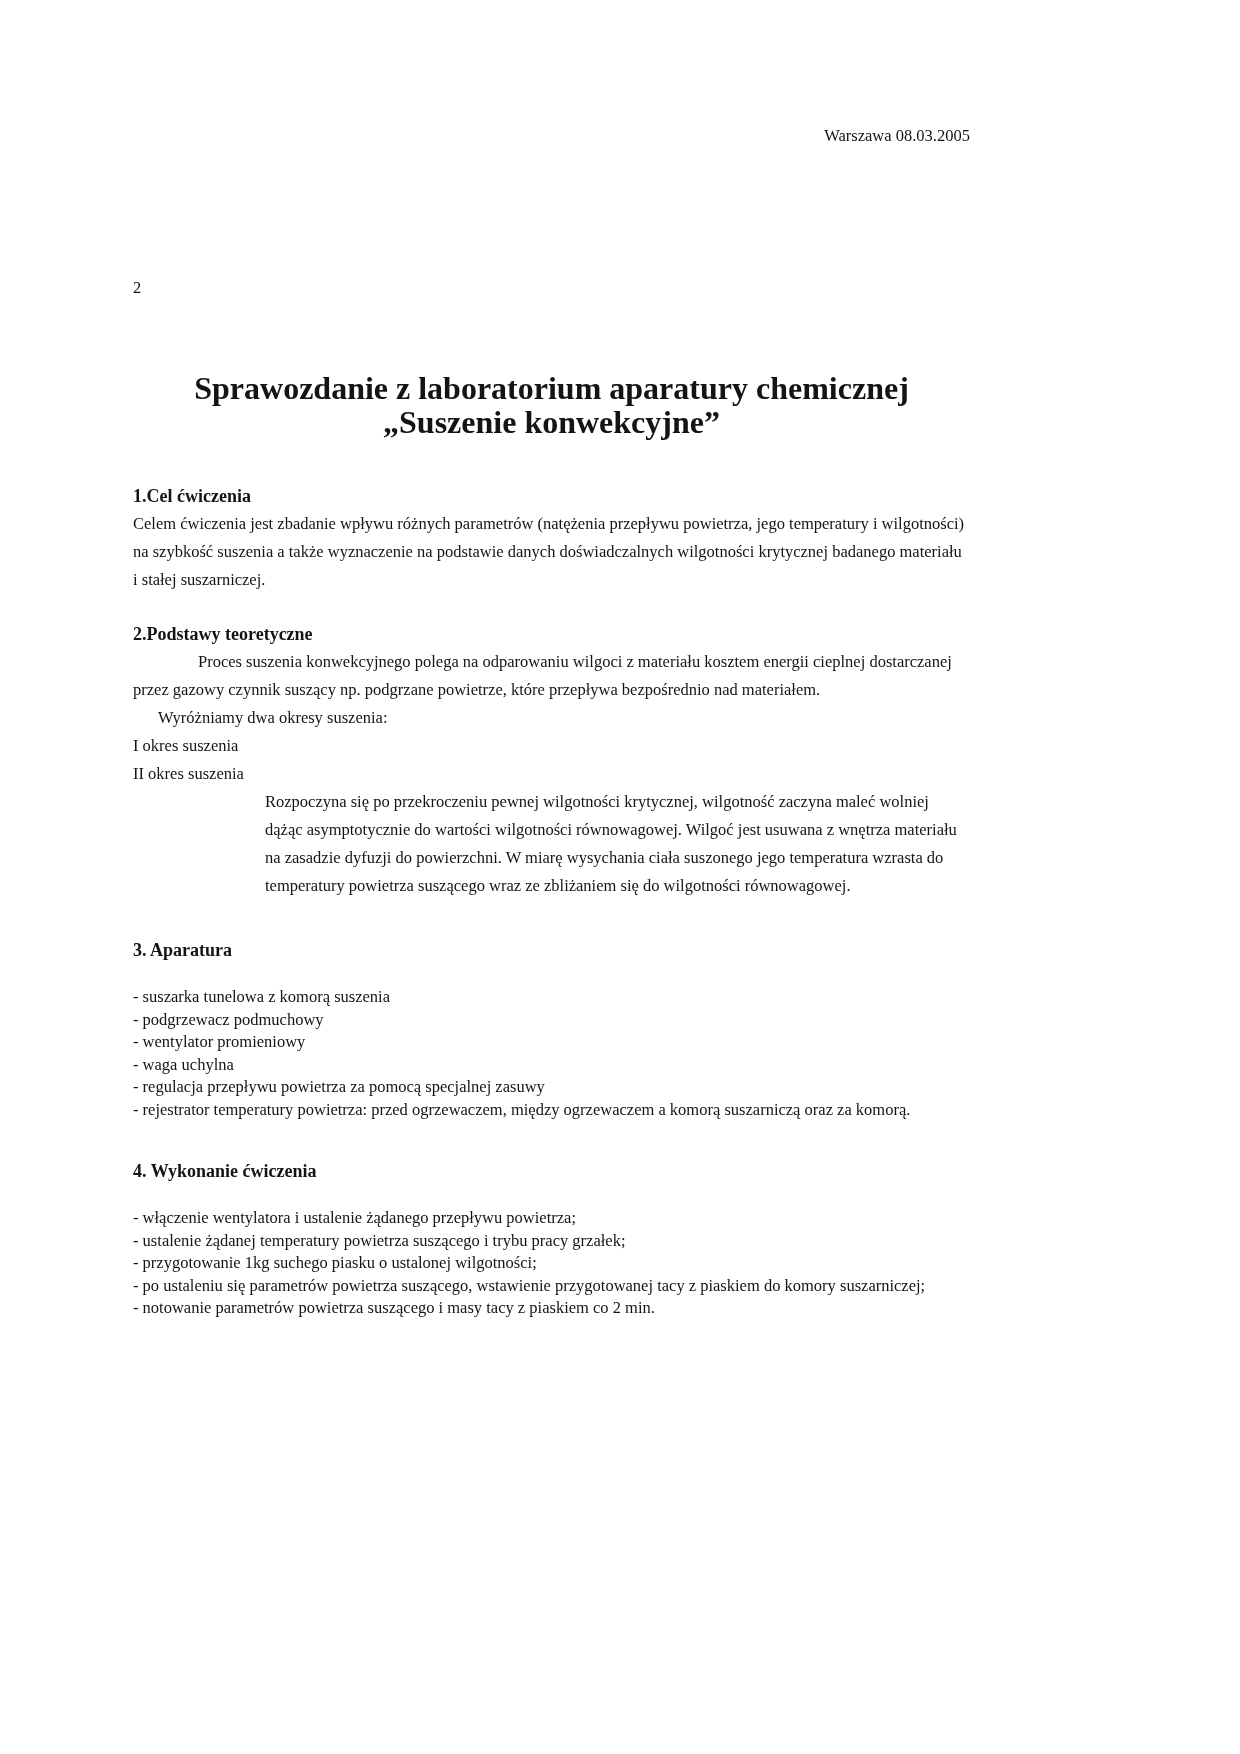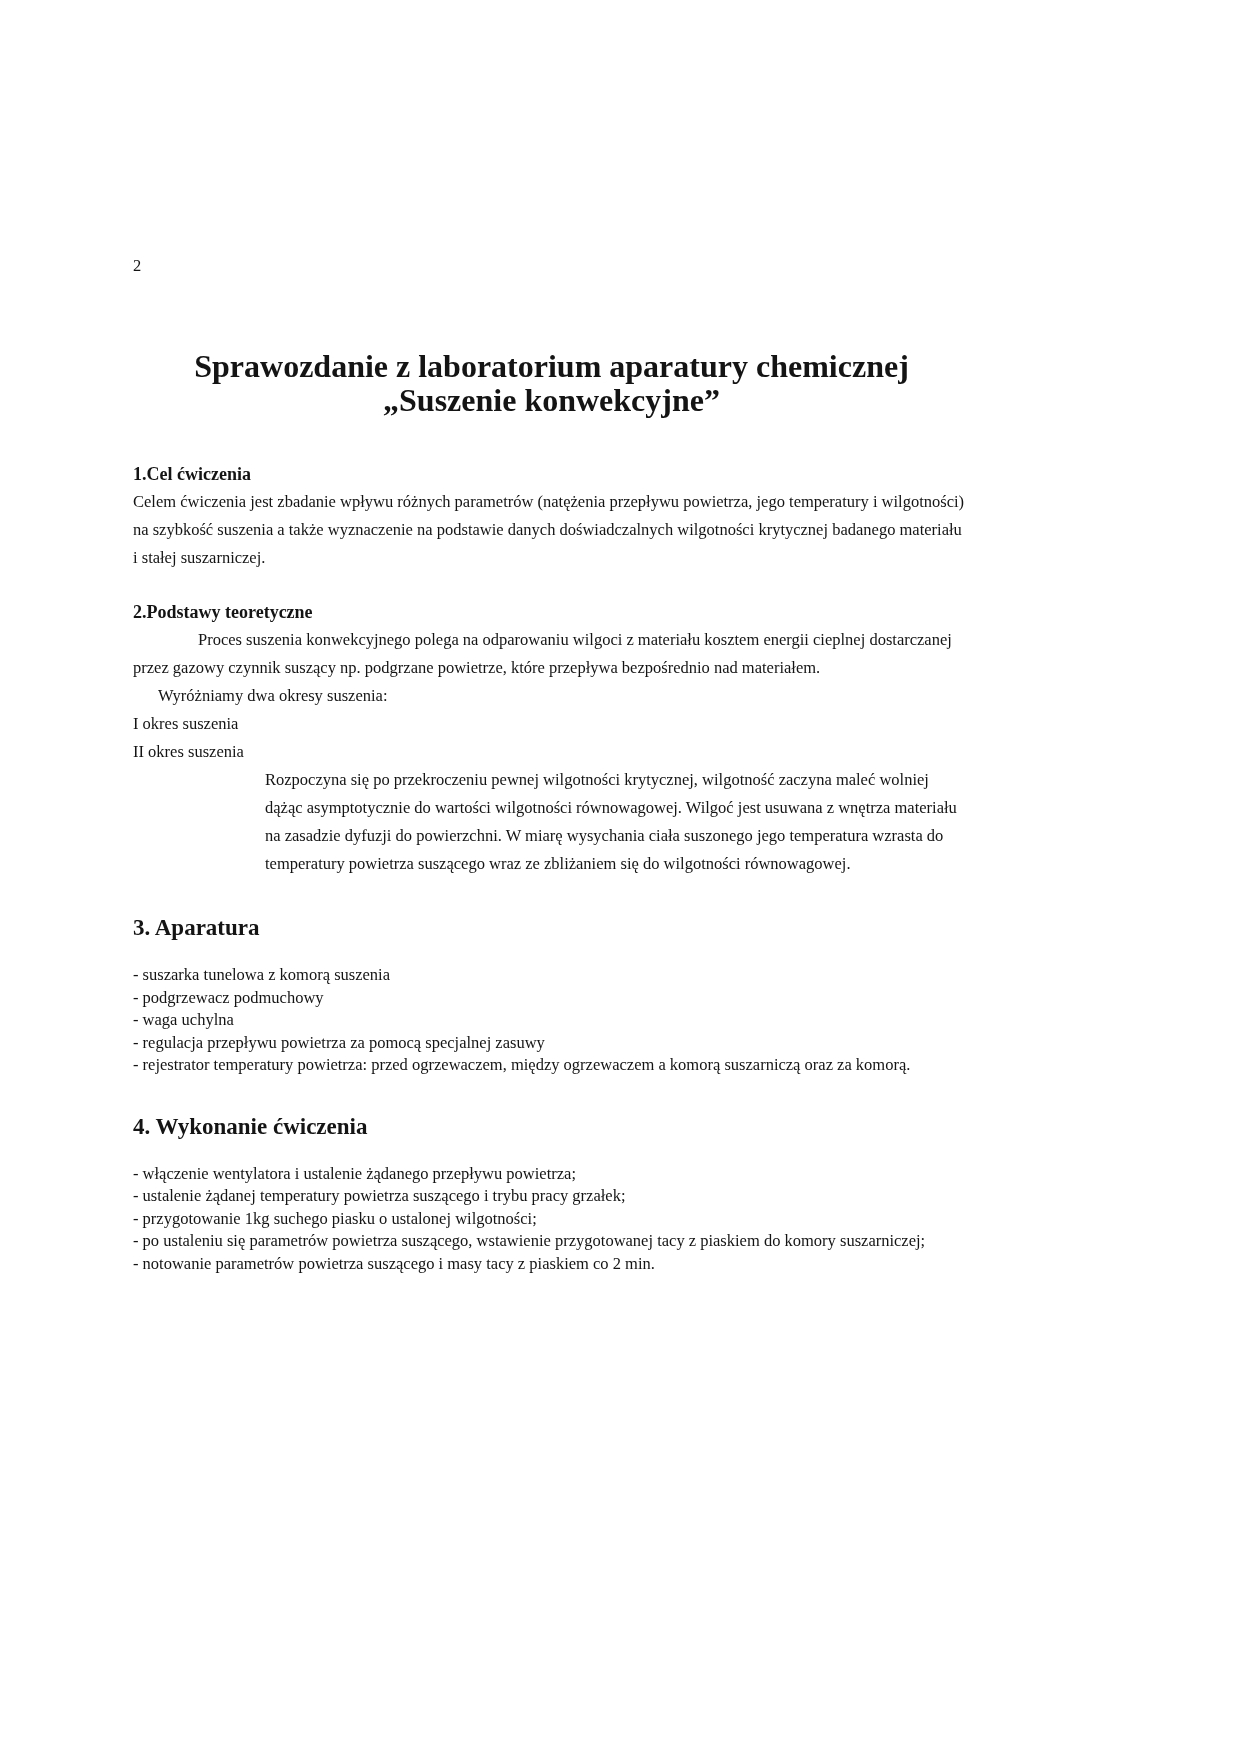--- a/index.html
+++ b/index.html
@@ -35,21 +35,21 @@
     line-height: 34px;
     font-weight: bold;
   }
   .section-heading {
     margin: 45px 0 2px 0;
     font-size: 18px;
     line-height: 24px;
     font-weight: bold;
   }
   .section-heading.big {
-    font-size: 23px;
+    font-size: 18px;
     margin-top: 38px;
     margin-bottom: 0;
   }
   .body-text {
     font-size: 16.5px;
     line-height: 28px;
     margin: 0;
   }
   .para-indent {
     text-indent: 65px;
@@ -71,20 +71,21 @@
     margin-top: 28px;
   }
   .s4-list {
   }
 </style>
 </head>
 <body>
 
 <div class="page">
 
+  <div class="date">Warszawa 08.03.2005</div>
 
   <div class="page-number">2</div>
 
   <h1 class="title">
     <span>Sprawozdanie z laboratorium aparatury chemicznej</span><br>
     <span>„Suszenie konwekcyjne”</span>
   </h1>
 
   <div class="section-heading">1.Cel ćwiczenia</div>
   <p class="body-text">Celem ćwiczenia jest zbadanie wpływu różnych parametrów (natężenia przepływu powietrza, jego temperatury i wilgotności) na szybkość suszenia a także wyznaczenie na podstawie danych doświadczalnych wilgotności krytycznej badanego materiału i stałej suszarniczej.</p>
@@ -93,20 +94,21 @@
   <p class="body-text para-indent">Proces suszenia konwekcyjnego polega na odparowaniu wilgoci z materiału kosztem energii cieplnej dostarczanej przez gazowy czynnik suszący np. podgrzane powietrze, które przepływa bezpośrednio nad materiałem.</p>
   <p class="body-text small-indent">Wyróżniamy dwa okresy suszenia:</p>
   <p class="body-text">I okres suszenia</p>
   <p class="body-text">II okres suszenia</p>
   <p class="body-text period-text">Rozpoczyna się po przekroczeniu pewnej wilgotności krytycznej, wilgotność zaczyna maleć wolniej dążąc asymptotycznie do wartości wilgotności równowagowej. Wilgoć jest usuwana z wnętrza materiału na zasadzie dyfuzji do powierzchni. W miarę wysychania ciała suszonego jego temperatura wzrasta do temperatury powietrza suszącego wraz ze zbliżaniem się do wilgotności równowagowej.</p>
 
   <div class="section-heading big">3. Aparatura</div>
   <div class="list">
     <div class="list-item">- suszarka tunelowa z komorą suszenia</div>
     <div class="list-item">- podgrzewacz podmuchowy</div>
+    <div class="list-item">- wentylator promieniowy</div>
     <div class="list-item">- waga uchylna</div>
     <div class="list-item">- regulacja przepływu powietrza za pomocą specjalnej zasuwy</div>
     <div class="list-item">- rejestrator temperatury powietrza: przed ogrzewaczem, między ogrzewaczem a komorą suszarniczą oraz za komorą.</div>
   </div>
 
   <div class="section-heading big">4. Wykonanie ćwiczenia</div>
   <div class="list s4-list">
     <div class="list-item">- włączenie wentylatora i ustalenie żądanego przepływu powietrza;</div>
     <div class="list-item">- ustalenie żądanej temperatury powietrza suszącego i  trybu pracy grzałek;</div>
     <div class="list-item">- przygotowanie 1kg suchego piasku o ustalonej wilgotności;</div>

